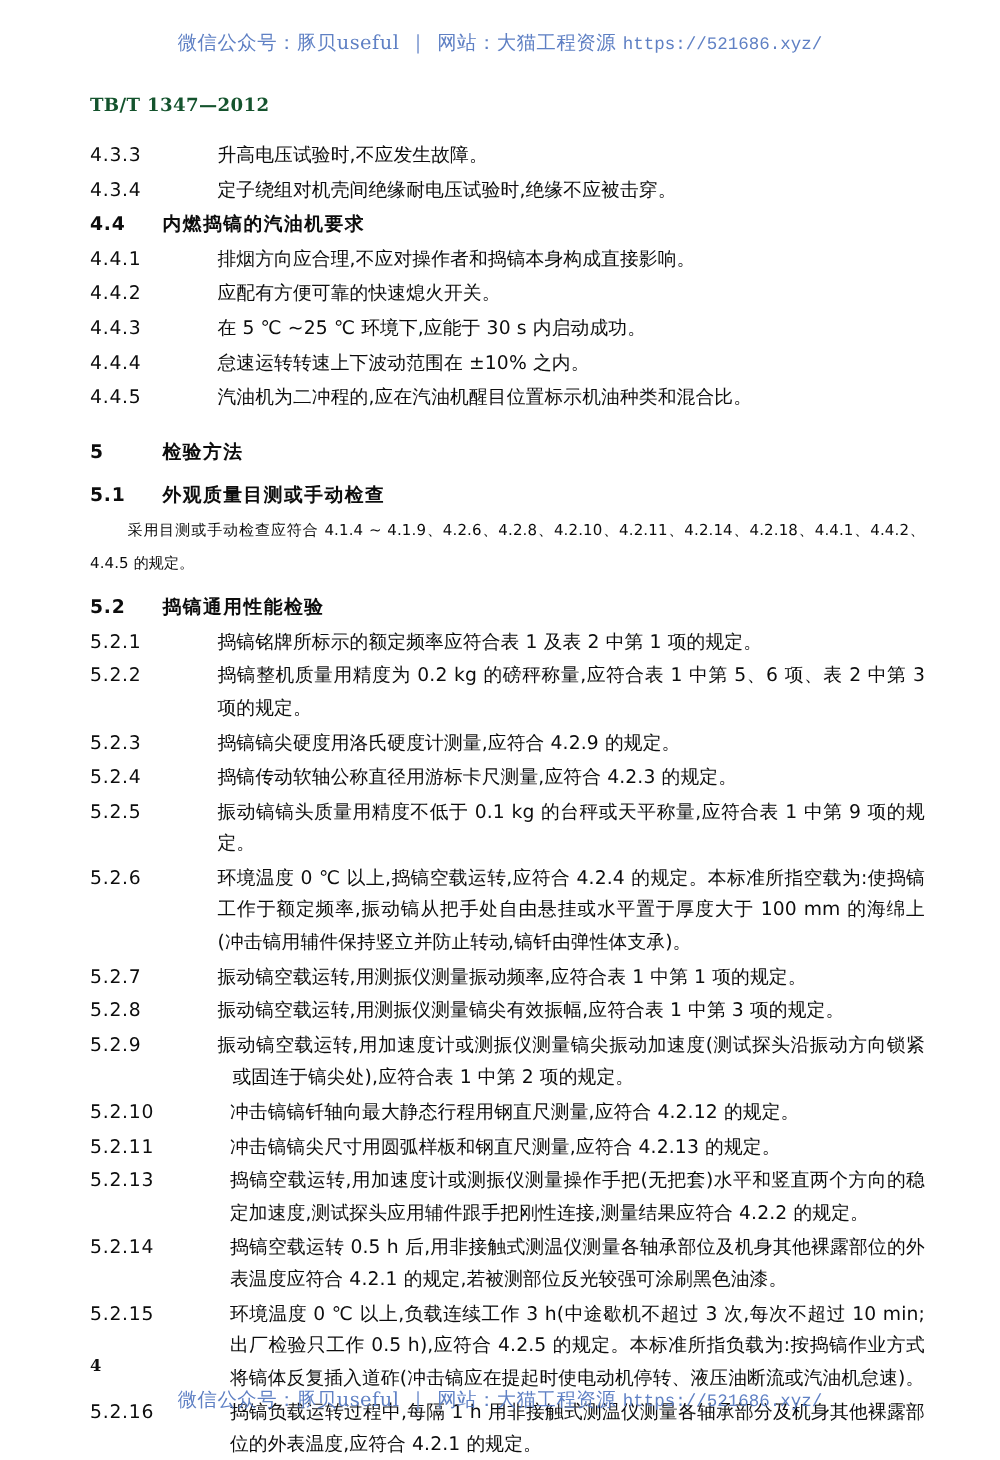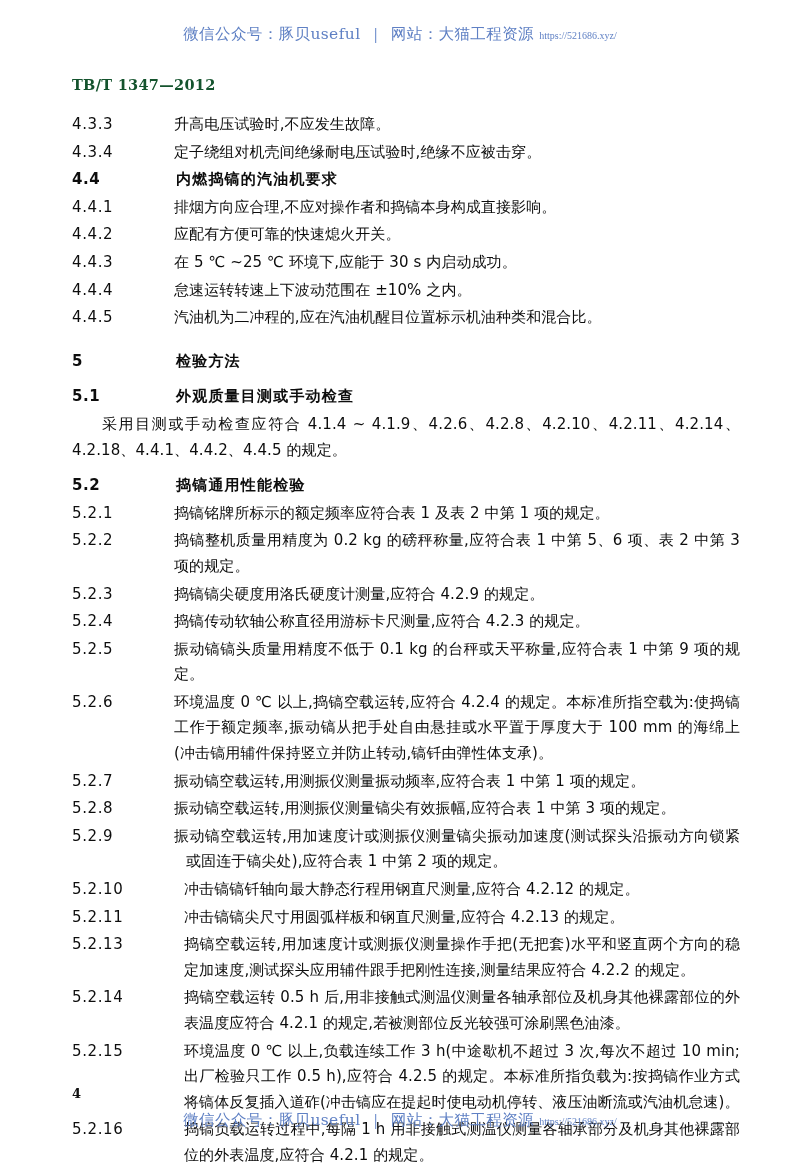--- a/index.html
+++ b/index.html
@@ -34,22 +34,22 @@
     white-space: nowrap;
     user-select: none;
   }
   .watermark .wm-sep {
     display: inline-block;
     padding: 0 7px;
     font-weight: 300;
     color: #7d99d1;
   }
   .watermark .wm-url {
-    font-family: Liberation Serif, serif;
-    font-size: 10px;
+    font-family: Liberation Mono, monospace;
+    font-size: 14px;
     letter-spacing: 0px;
   }
   #watermark-top { top: 24px; }
   #watermark-bottom { top: 1110px; }
 
   
   #std-number {
     position: absolute;
     left: 72px;
     top: 76px;
@@ -98,38 +98,37 @@
   }
 
   
   .heading {
     display: flex;
     align-items: flex-start;
     font-weight: bold;
     font-size: 15px;
     line-height: 25.6px;
     margin-bottom: 2px;
-    gap: 46px;
   }
   .heading .num {
     flex: 0 0 auto;
     min-width: 58px;
     white-space: nowrap;
     letter-spacing: 0.6px;
   }
   .heading .body {
     flex: 1 1 auto;
     letter-spacing: 1.2px;
   }
   .heading.top-gap { margin-top: 18px; }
   .heading.small-gap { margin-top: 10px; align-items: center; }
 
   
   .para {
-    font-size: 15px;
+    font-size: 12px;
     line-height: 25.6px;
     text-align: justify;
     text-justify: inter-character;
     text-indent: 30px;
     margin-bottom: 2px;
     letter-spacing: 0.1px;
   }
 
   
   #page-number {

